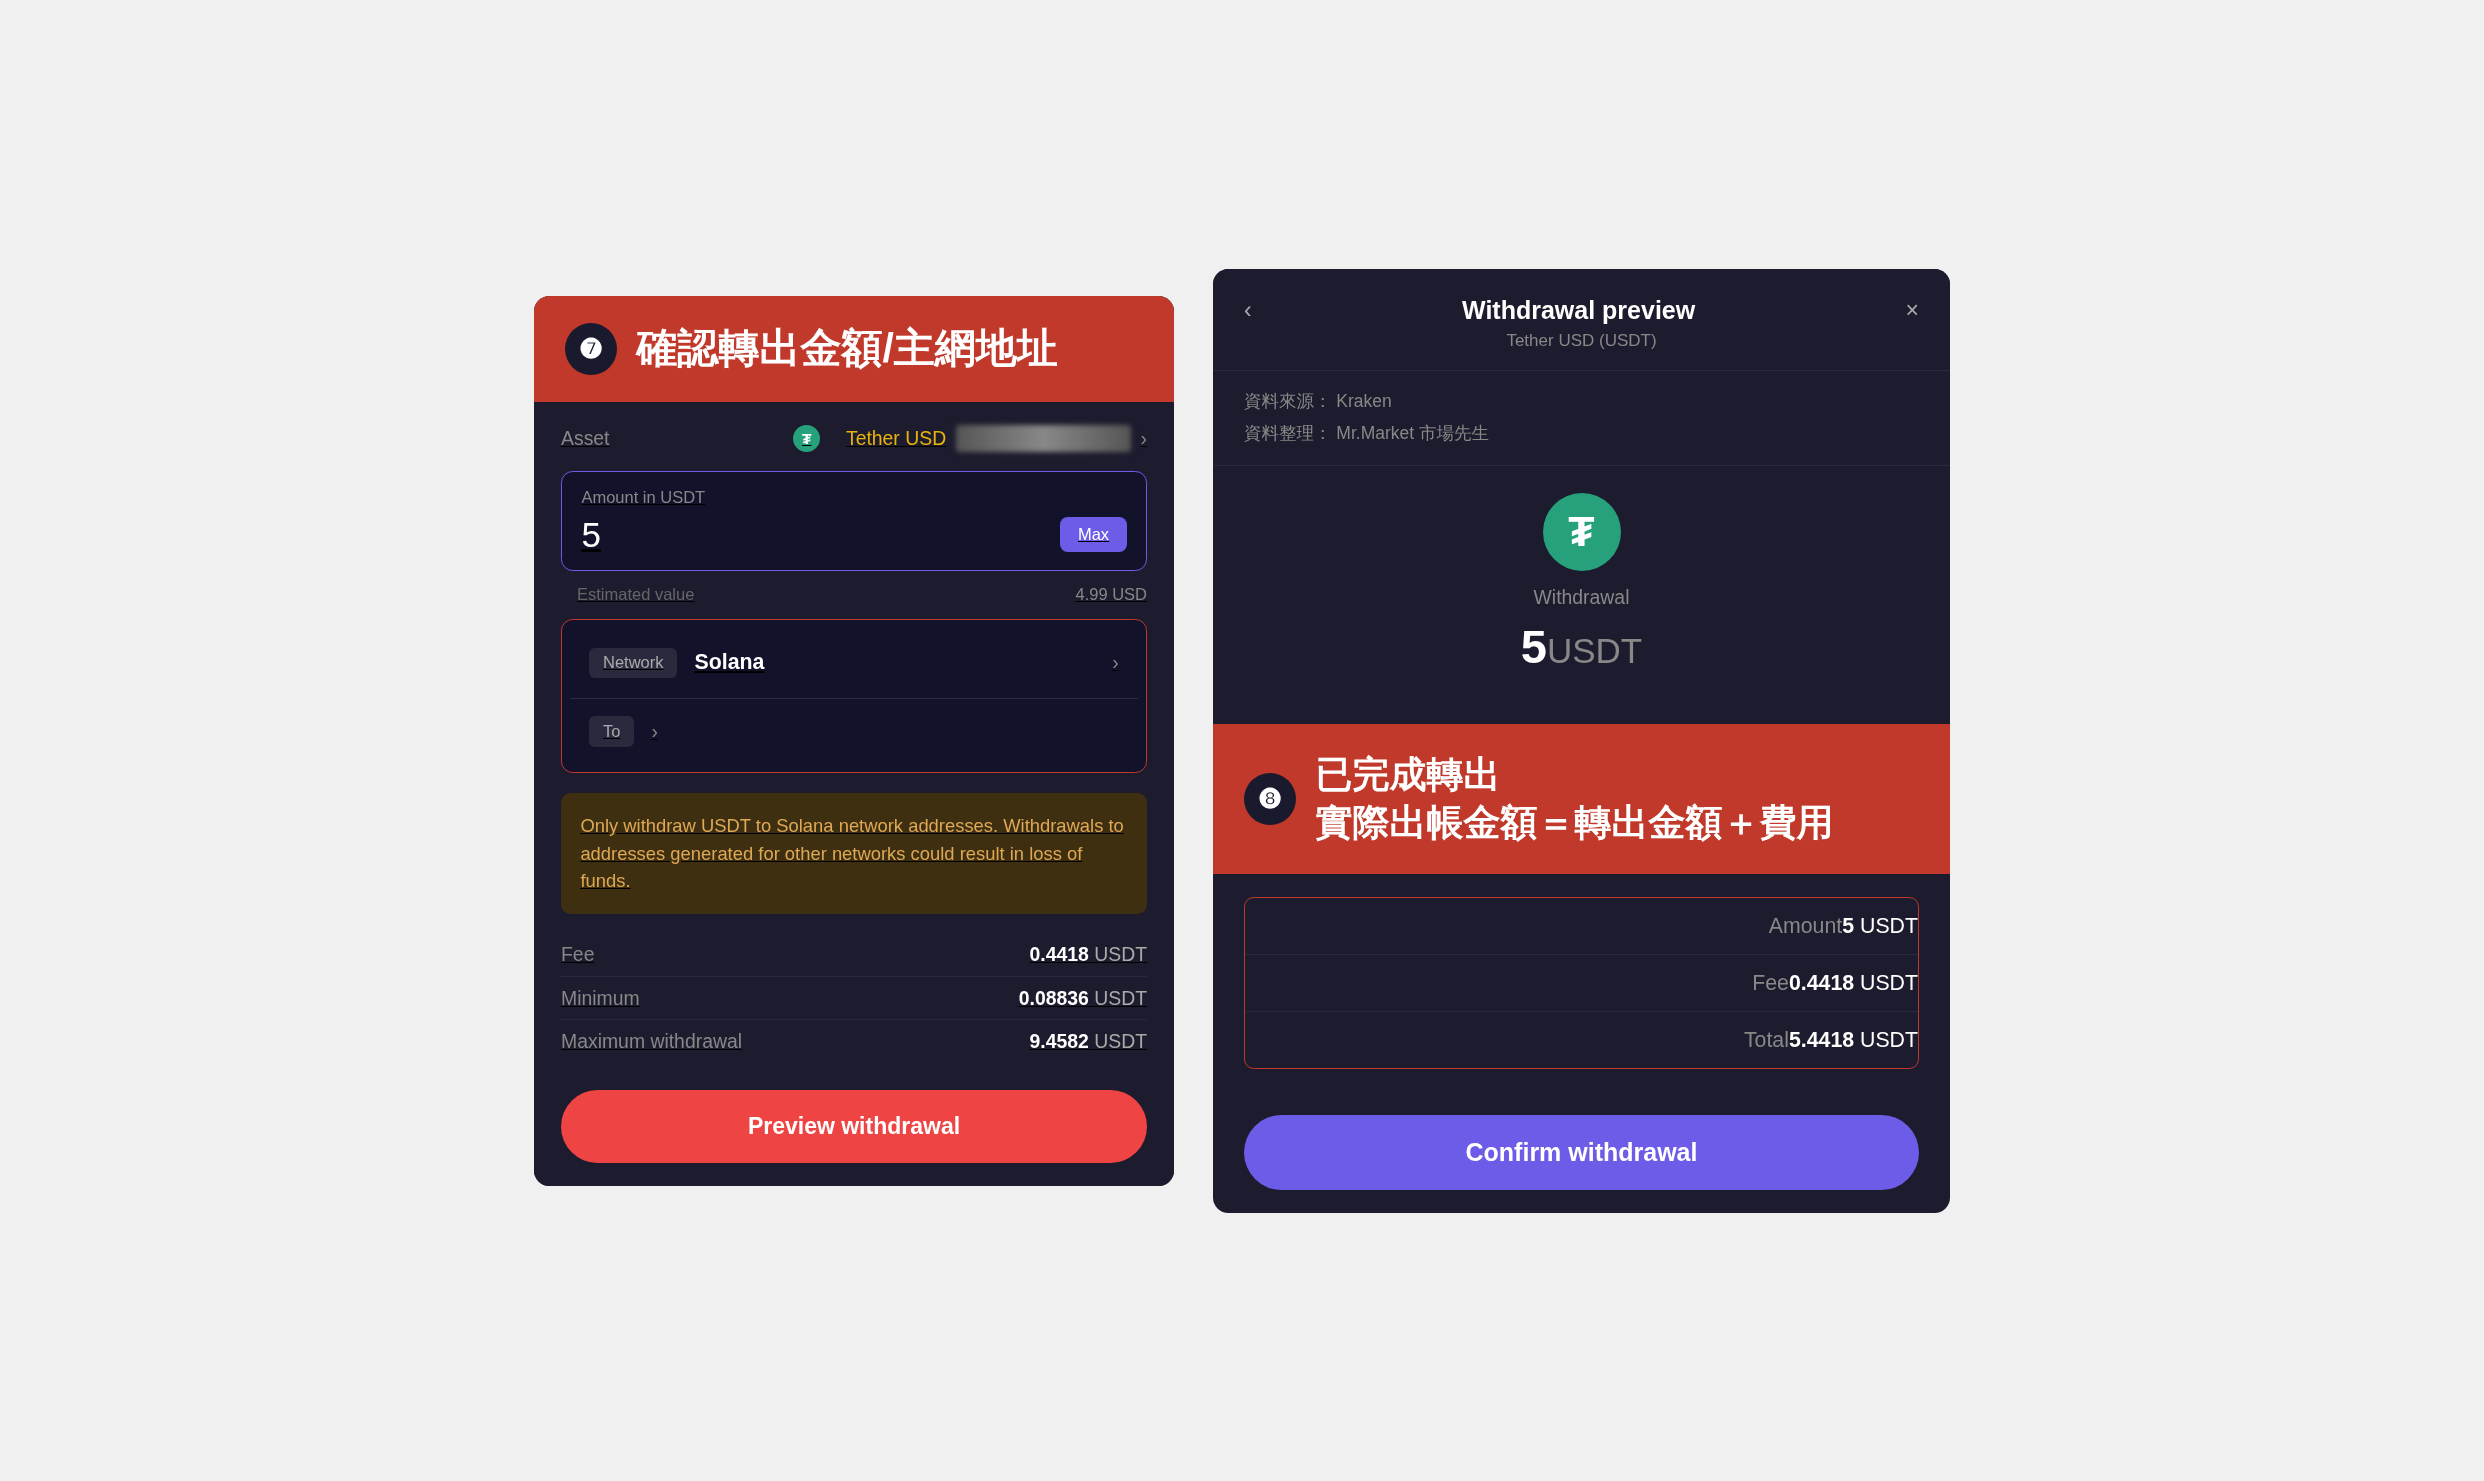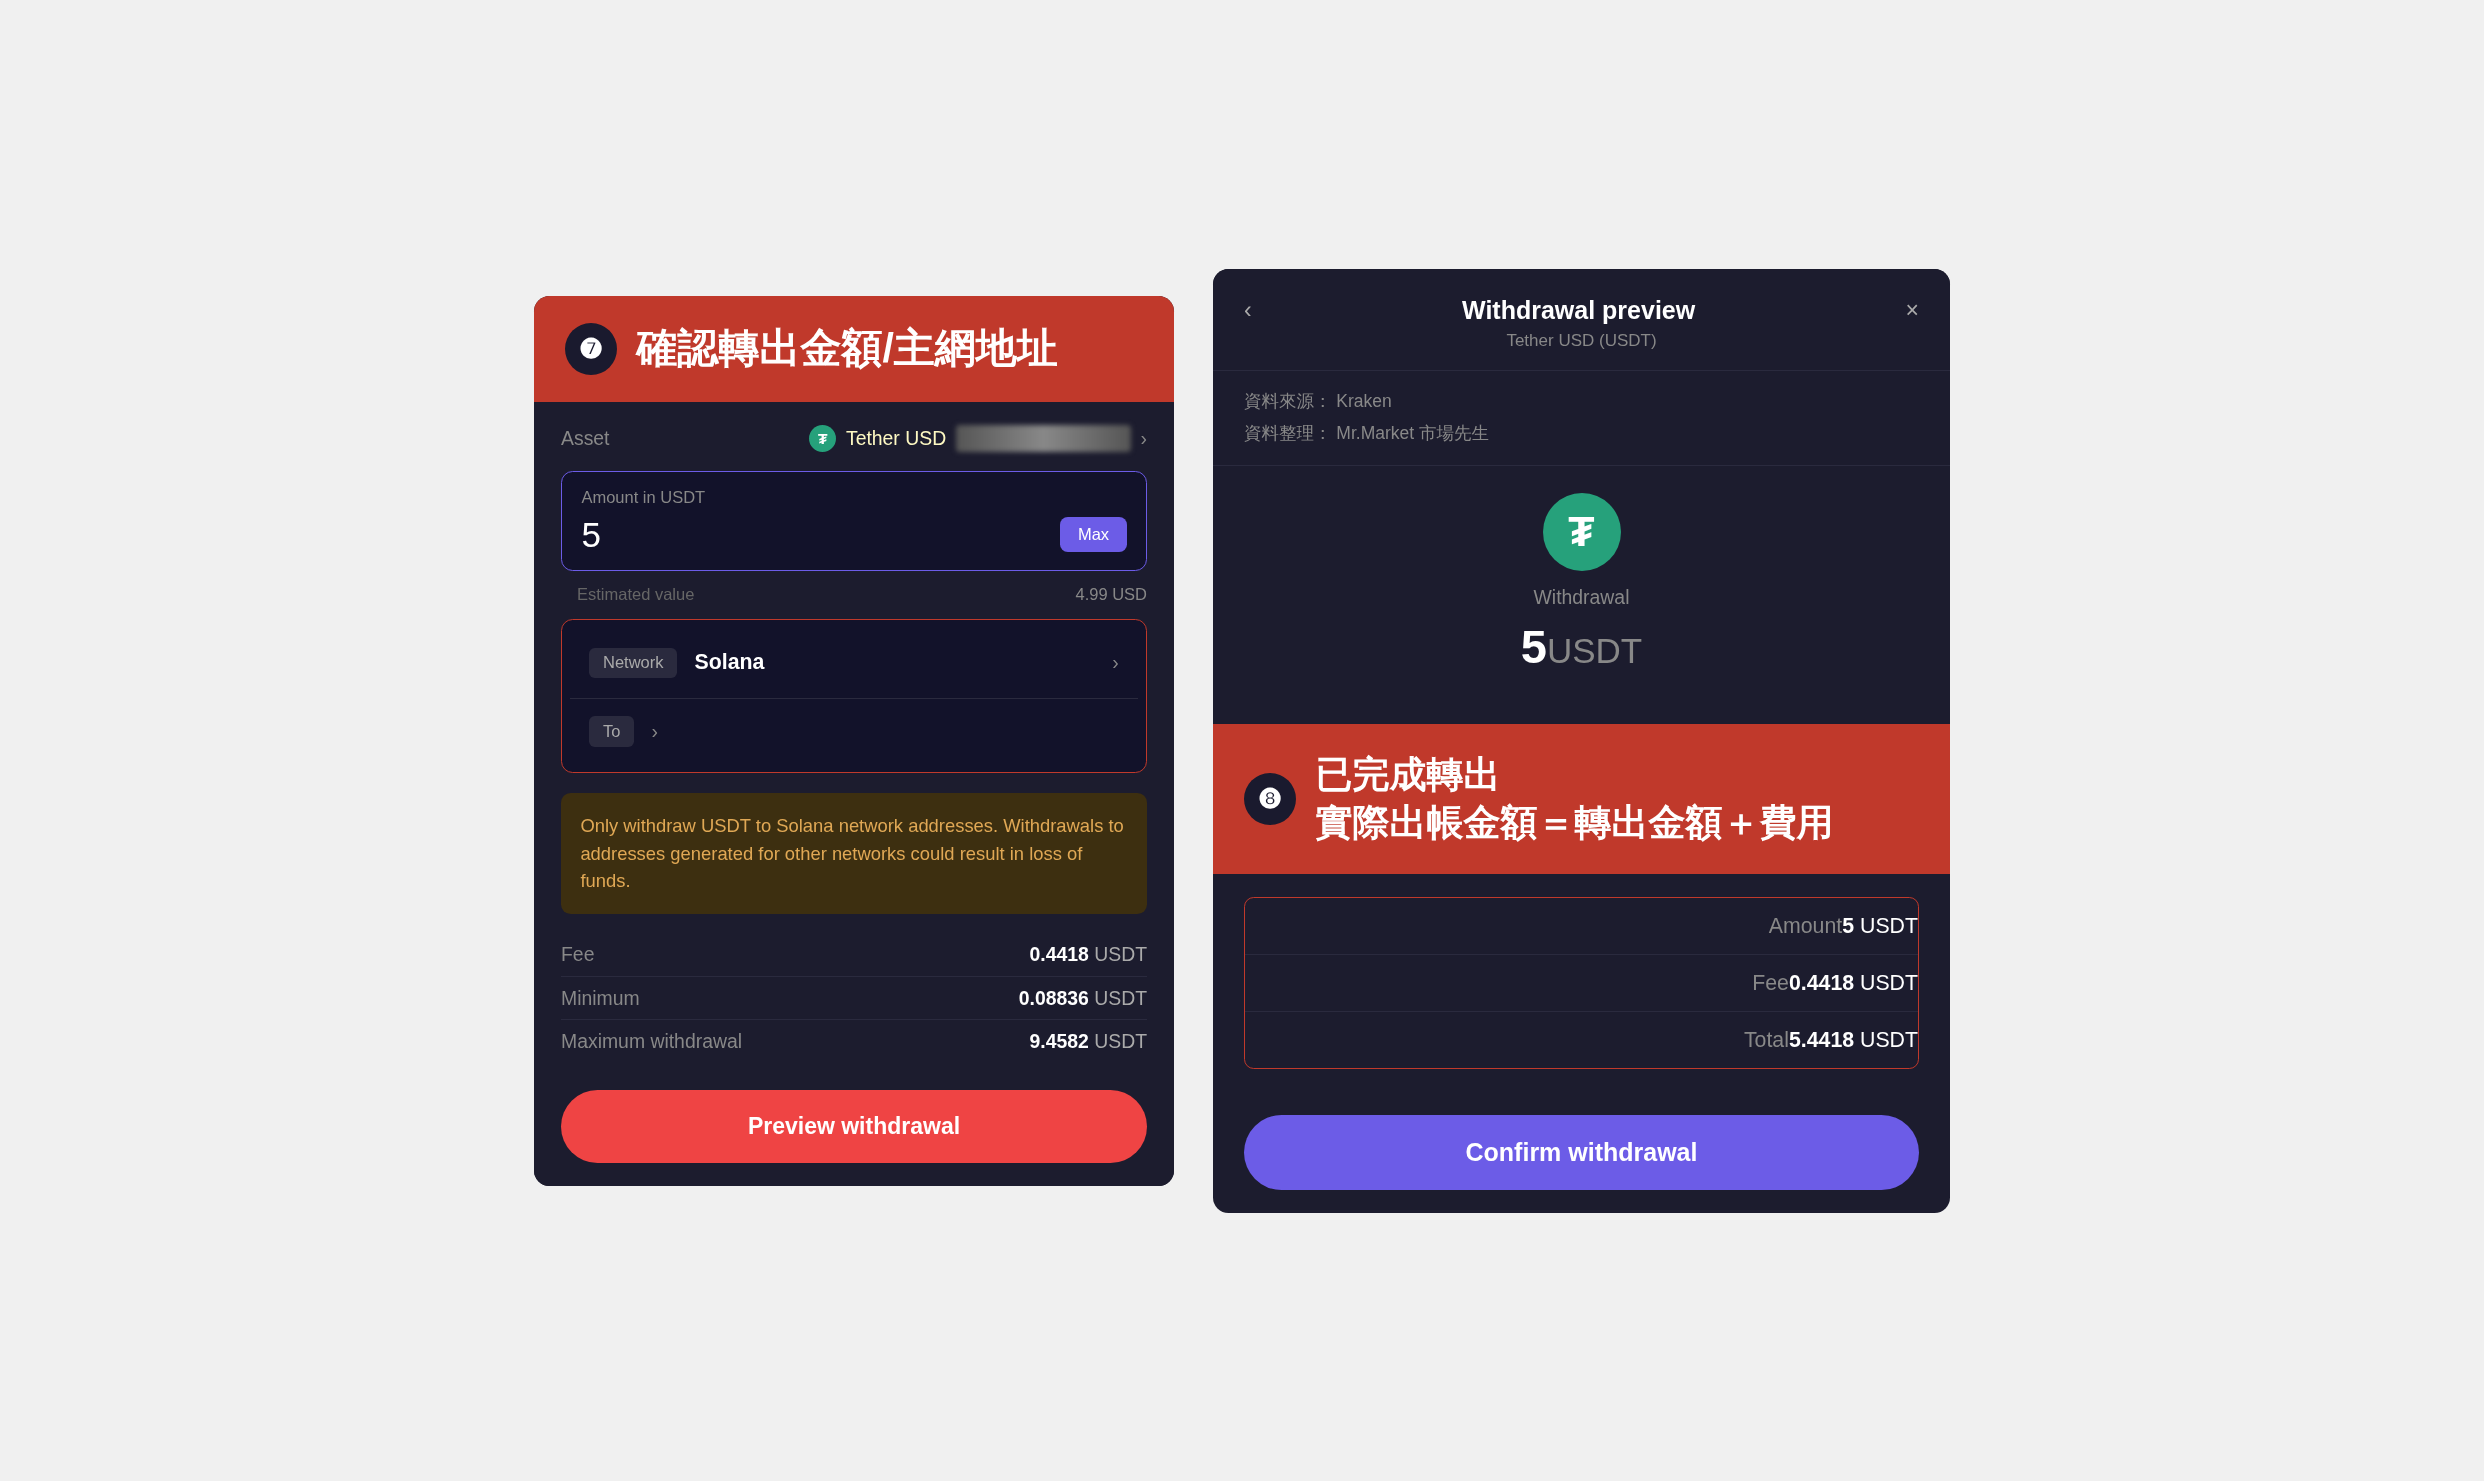--- a/index.html
+++ b/index.html
@@ -51,20 +51,21 @@
       color: white;
       font-size: 41px;
       font-weight: bold;
       line-height: 1.2;
     }
 
     .panel-content {
       background: #1c1c2e;
       padding: 23px 27px;
       flex: 1;
+      text-decoration: underline;
     }
 
     
     .asset-row {
       display: flex;
       align-items: center;
       justify-content: space-between;
       margin-bottom: 19.4px;
     }
 
@@ -467,21 +468,21 @@
     <div class="panel-header-title">確認轉出金額/主網地址</div>
   </div>
 
   <div class="panel-content">
 
     
     <div class="asset-row">
       <span class="asset-label">Asset</span>
       <div style="display:flex;align-items:center;gap:9.7px;">
         <div class="tether-icon-small">₮</div>
-        <span style="color:#fef9c3;font-size:19.4px;">Tether USD</span>
+        <span style="color:#eab308;font-size:19.4px;margin-left:16px;">Tether USD</span>
         <div class="blurred-bar"></div>
         <span class="chevron-right">›</span>
       </div>
     </div>
 
     
     <div class="amount-box">
       <div class="amount-label">Amount in USDT</div>
       <div class="amount-row">
         <span class="amount-value">5</span>

